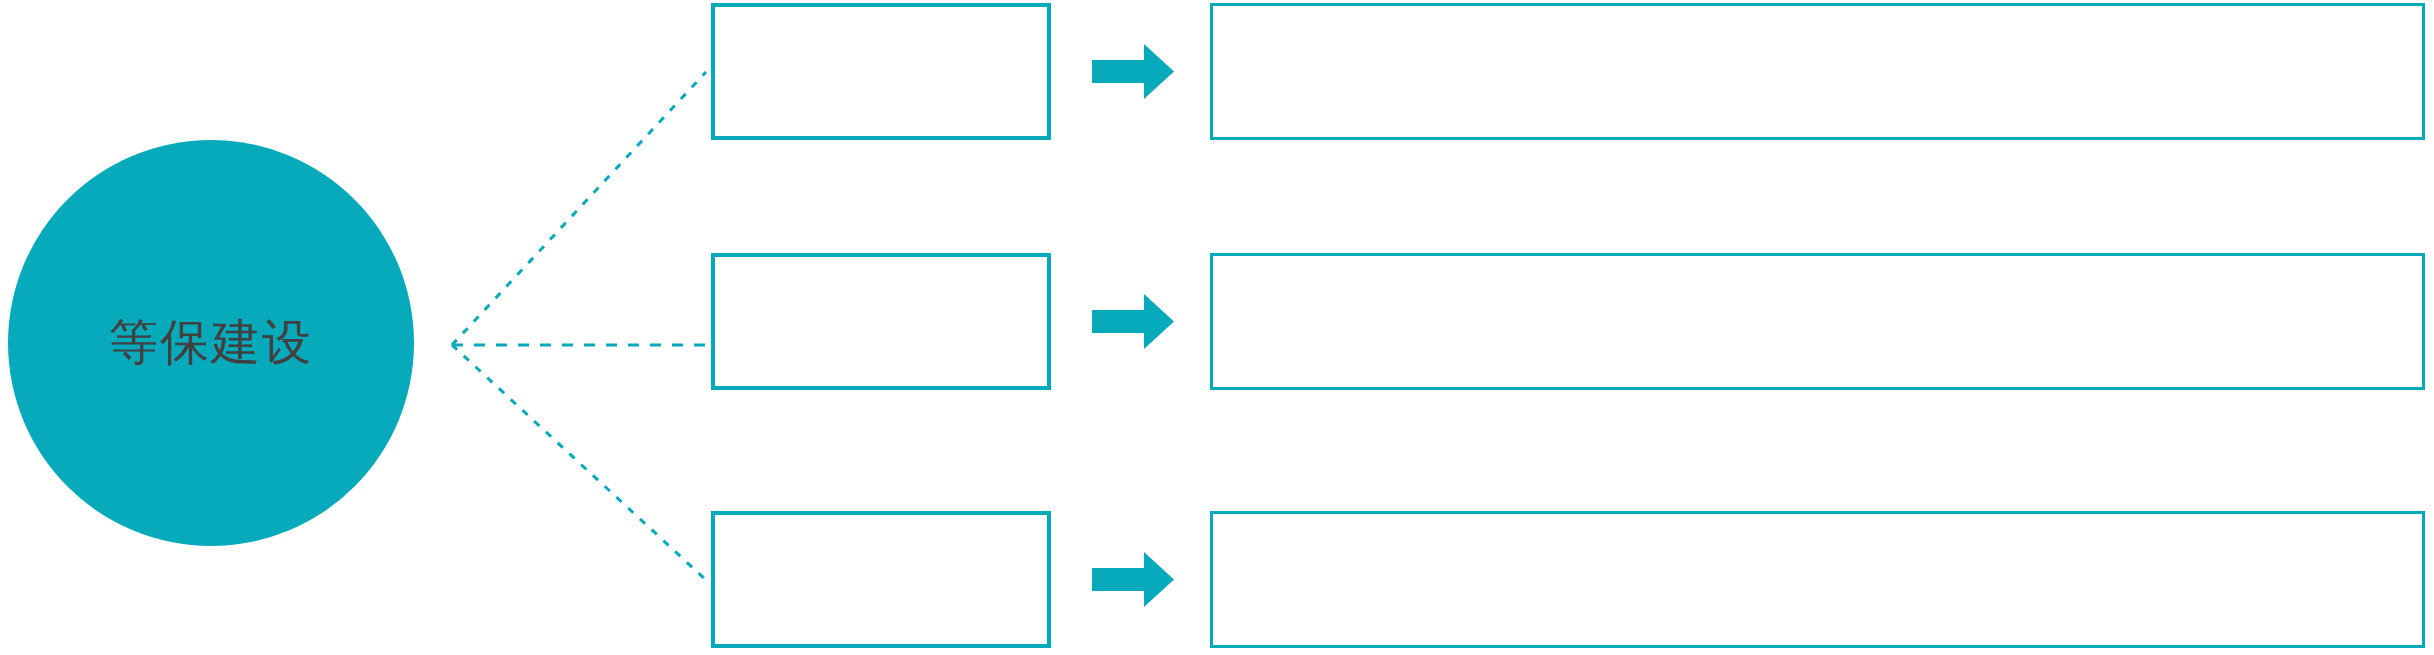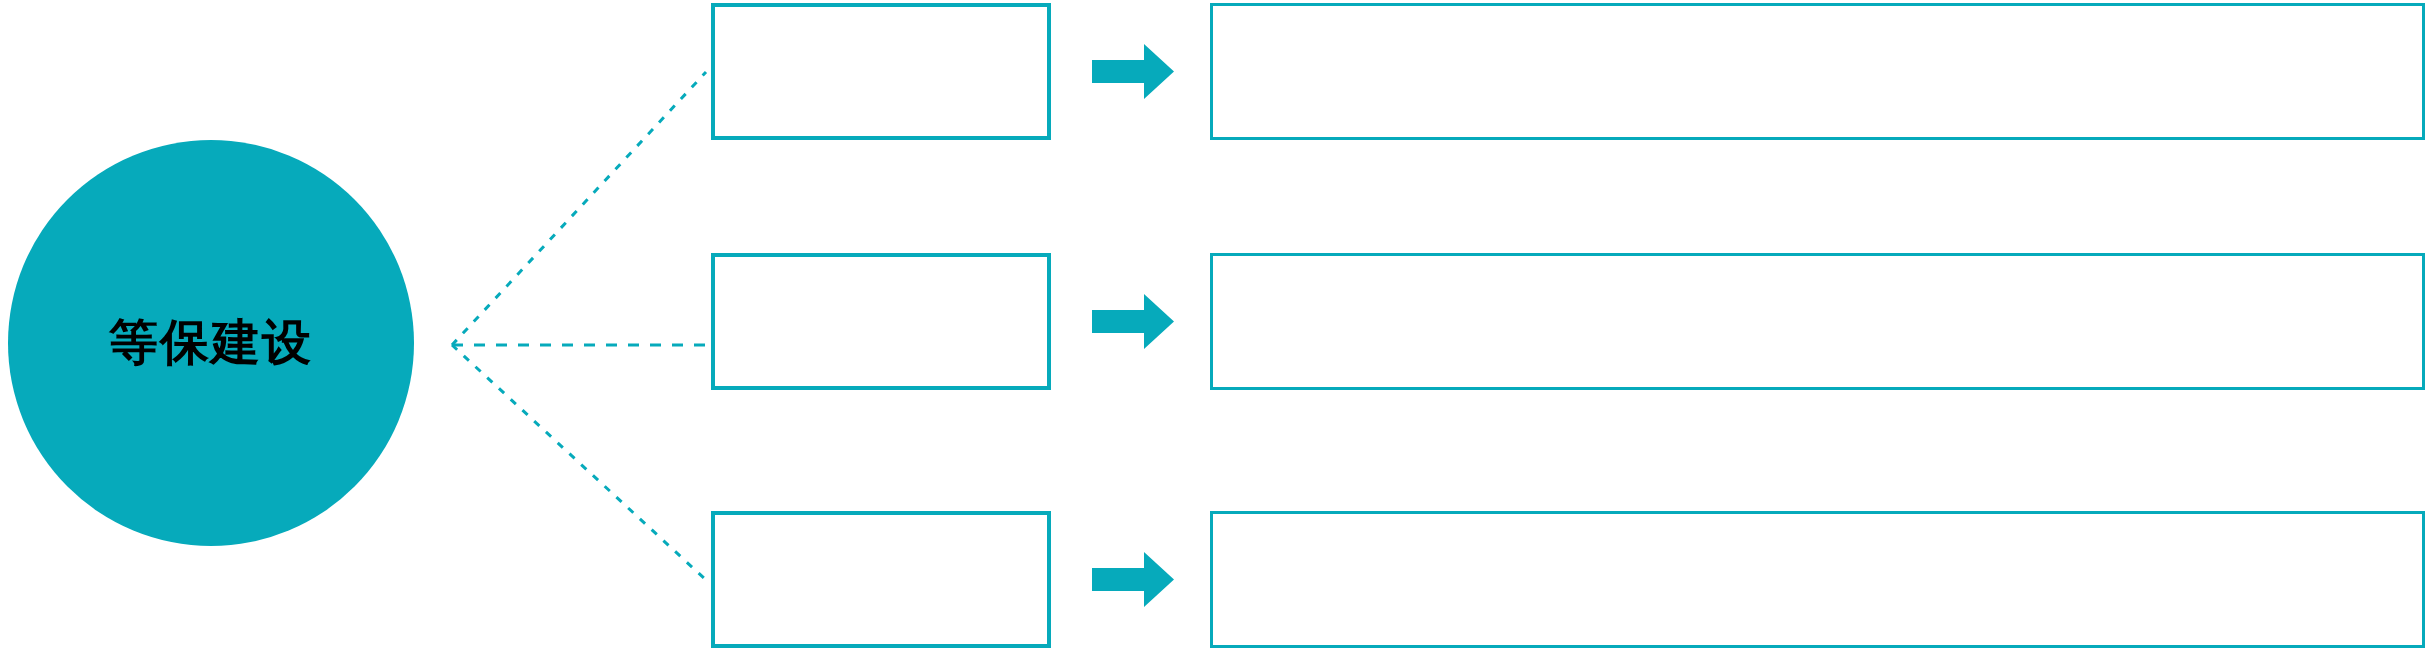--- a/index.html
+++ b/index.html
@@ -27,26 +27,26 @@
     height: 406px;
     border-radius: 50%;
     background: #06AABB;
     display: flex;
     flex-direction: column;
     align-items: center;
     justify-content: center;
     box-sizing: border-box;
   }
   .hub-line {
-    color: #000000;
+    color: #404040;
     font-size: 49px;
     line-height: 1.30;
     letter-spacing: 2px;
     white-space: nowrap;
-    font-weight: 700;
+    font-weight: 400;
   }
   
   .connectors {
     position: absolute;
     left: 0;
     top: 0;
     width: 2434px;
     height: 655px;
     pointer-events: none;
   }

